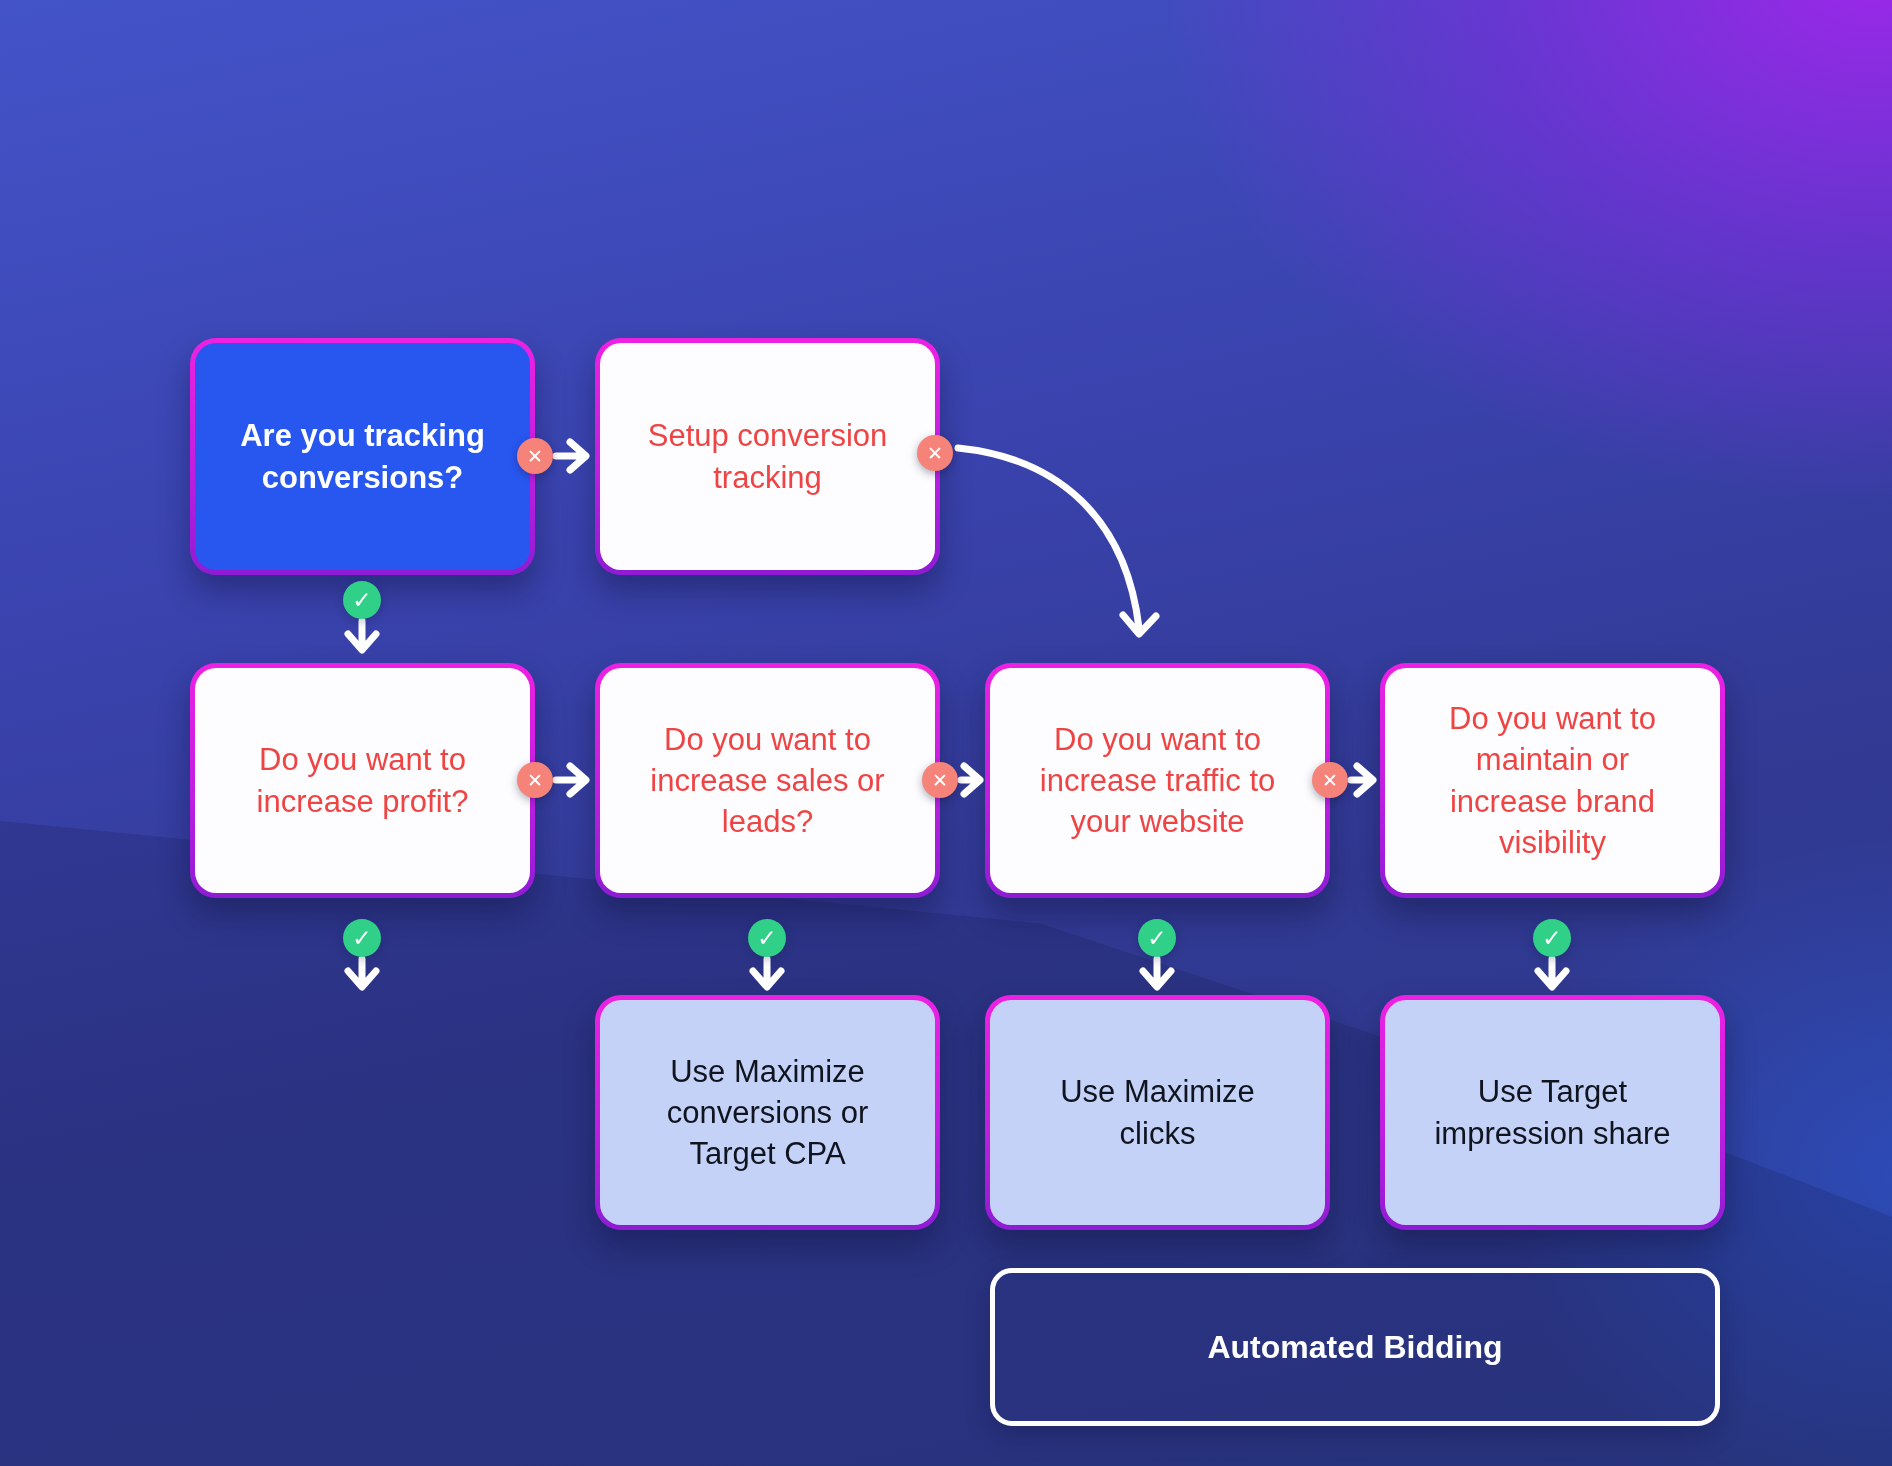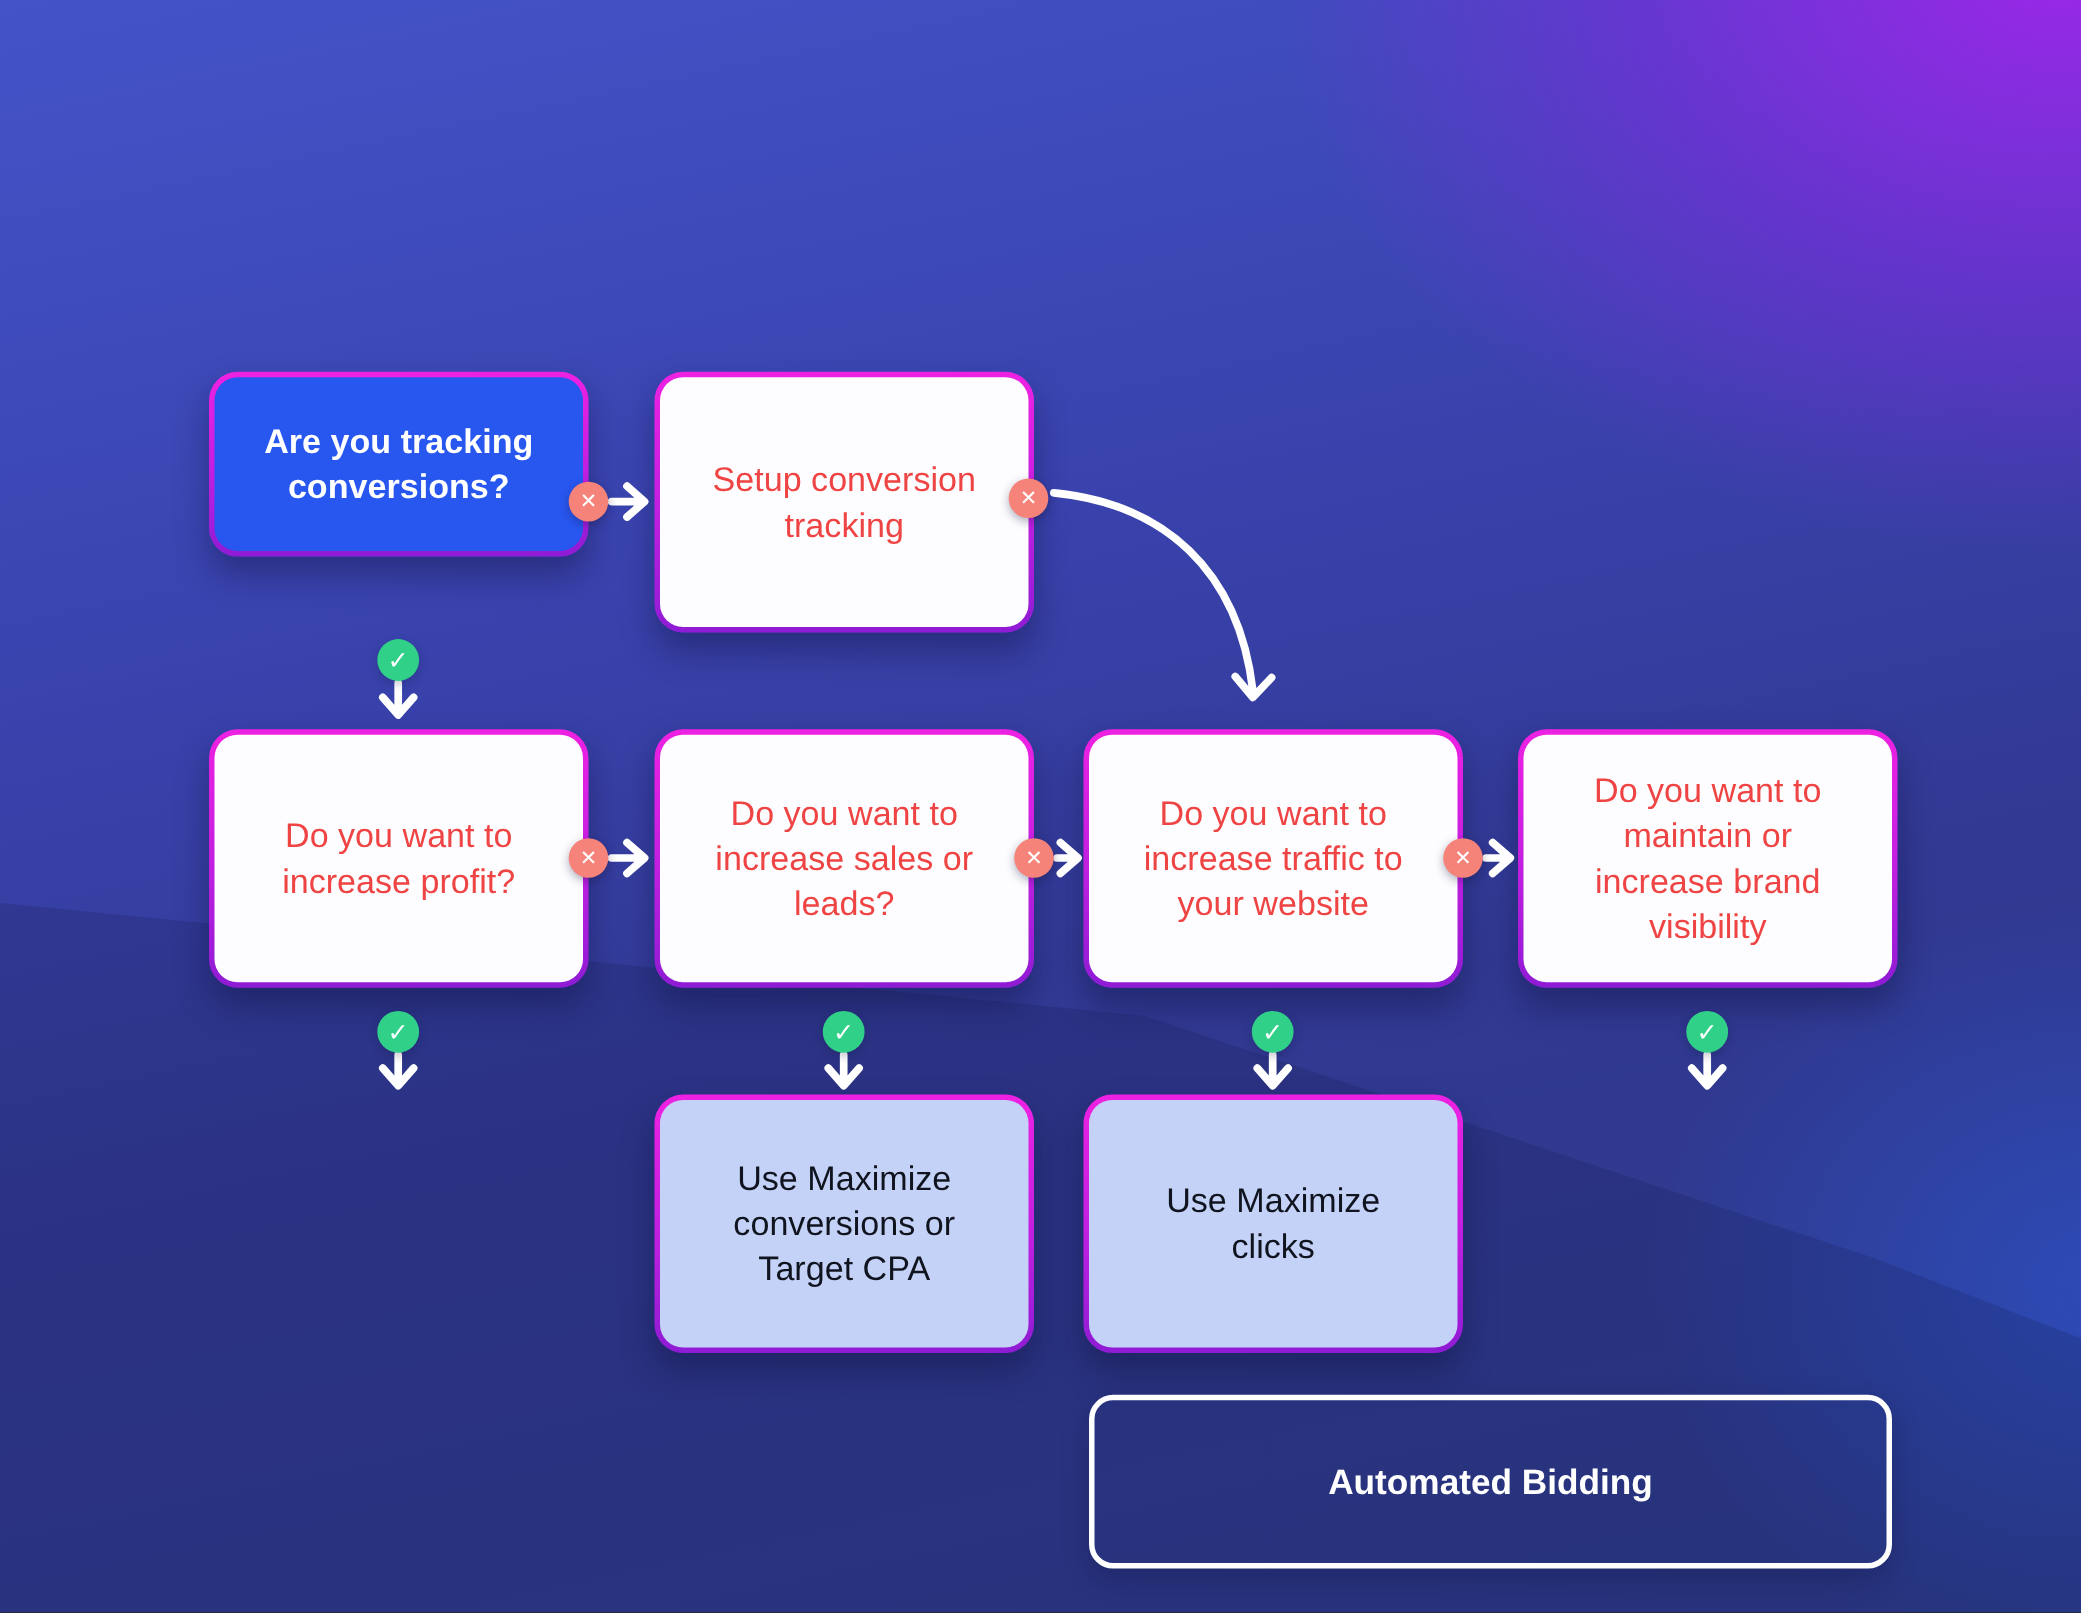--- a/index.html
+++ b/index.html
@@ -43,21 +43,21 @@
     text-align:center;
     color:#ef4444;
     font-size:31px;line-height:1.33;
     white-space:pre-line;
     box-sizing:border-box;
     padding:10px;
   }
   .card-inner.primary{background:#2857f0;color:#ffffff;font-weight:600;}
   .card-inner.result{background:#c5d2f8;color:#10141f;}
   
-  .b-a{left:190px;top:338px;width:345px;height:168px;}
+  .b-a{left:190px;top:338px;width:345px;height:237px;}
   .b-b{left:595px;top:338px;width:345px;height:237px;}
   .b-c{left:190px;top:663px;width:345px;height:235px;}
   .b-d{left:595px;top:663px;width:345px;height:235px;}
   .b-e{left:985px;top:663px;width:345px;height:235px;}
   .b-f{left:1380px;top:663px;width:345px;height:235px;}
   .b-g{left:190px;top:995px;width:345px;height:235px;}
   .b-h{left:595px;top:995px;width:345px;height:235px;}
   .b-i{left:985px;top:995px;width:345px;height:235px;}
   .b-j{left:1380px;top:995px;width:345px;height:235px;}
   
@@ -154,20 +154,24 @@
 
   <div class="card b-h">
     <div class="card-inner result">Use Maximize
 conversions or
 Target CPA</div>
   </div>
   <div class="card b-i">
     <div class="card-inner result">Use Maximize
 clicks</div>
   </div>
+  <div class="card b-j">
+    <div class="card-inner result">Use Target
+impression share</div>
+  </div>
 
   <div class="badge no n1">
       <span>✕</span>
     </div>
   <div class="badge no n2">
       <span>✕</span>
     </div>
   <div class="badge no n3">
       <span>✕</span>
     </div>

